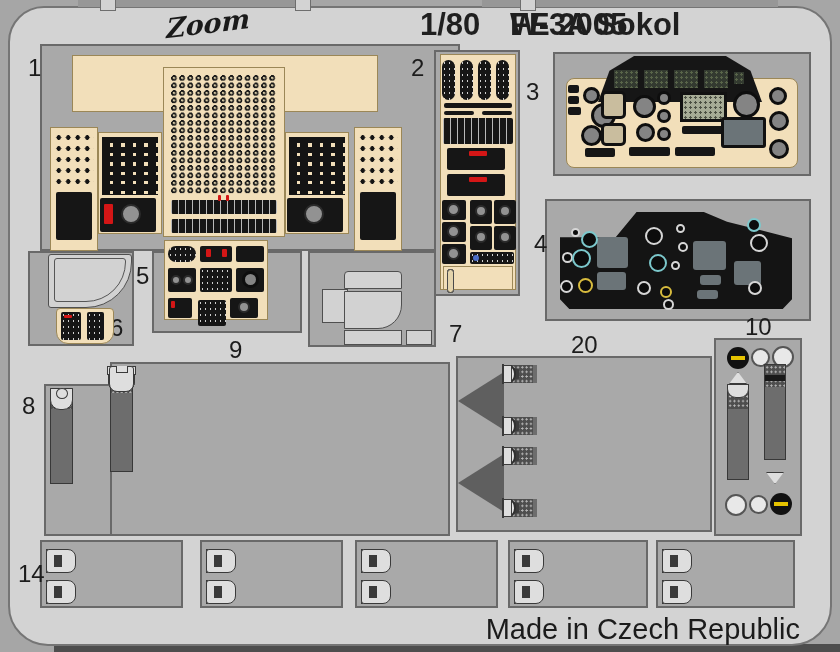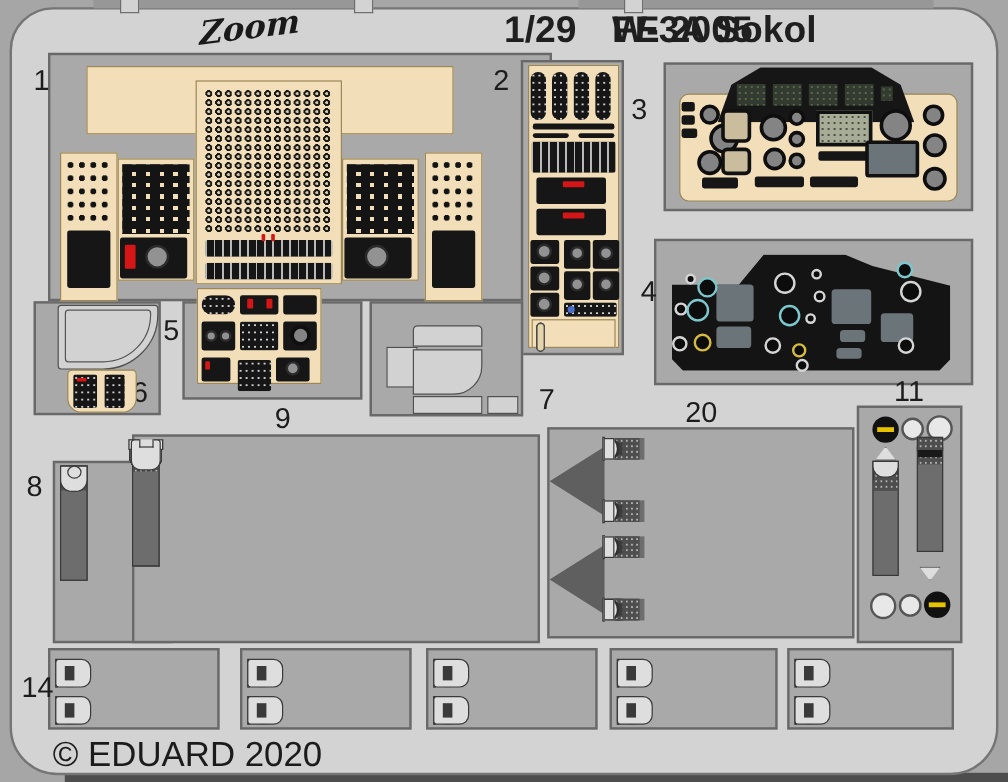--- a/index.html
+++ b/index.html
@@ -119,27 +119,27 @@
 
   <div class="botstrip"></div>
   <div class="fret"></div>
   <div class="edgeseg" style="left:78px;width:222px;"></div>
   <div class="edgeseg" style="left:482px;width:296px;"></div>
   <div class="tab" style="left:100px;"></div>
   <div class="tab" style="left:295px;"></div>
   <div class="tab" style="left:520px;"></div>
 
   <div class="series">Zoom</div>
-  <div class="scale">1/29</div>
+  <div class="scale">1/80</div>
   <div class="codetitle">
     <span>FE 2005</span>
     <span>W-3A Sokol</span>
   </div>
 
-  <div class="copy">© EDUARD 2020</div>
+  <div class="made">Made in Czech Republic</div>
 
   <div class="sec" style="left:40px;top:44px;width:420px;height:207px;"></div>
   <div class="sec" style="left:434px;top:50px;width:86px;height:246px;"></div>
   <div class="sec" style="left:553px;top:52px;width:258px;height:124px;"></div>
   <div class="sec" style="left:545px;top:199px;width:266px;height:122px;"></div>
   <div class="sec" style="left:152px;top:251px;width:150px;height:82px;"></div>
   <div class="sec" style="left:28px;top:251px;width:106px;height:95px;"></div>
   <div class="sec" style="left:308px;top:251px;width:128px;height:96px;"></div>
   <div class="sec" style="left:44px;top:384px;width:100px;height:152px;"></div>
   <div class="sec" style="left:110px;top:362px;width:340px;height:174px;"></div>
@@ -269,21 +269,21 @@
   <div class="lbl" style="left:28px;top:54px;">1</div>
   <div class="lbl" style="left:411px;top:54px;">2</div>
   <div class="lbl" style="left:526px;top:78px;">3</div>
   <div class="lbl" style="left:534px;top:230px;">4</div>
   <div class="lbl" style="left:136px;top:262px;">5</div>
   <div class="lbl" style="left:110px;top:314px;">6</div>
   <div class="lbl" style="left:449px;top:320px;">7</div>
   <div class="lbl" style="left:22px;top:392px;">8</div>
   <div class="lbl" style="left:229px;top:336px;">9</div>
   <div class="lbl" style="left:571px;top:331px;">20</div>
-  <div class="lbl" style="left:745px;top:313px;">11</div>
+  <div class="lbl" style="left:745px;top:313px;">10</div>
   <div class="lbl" style="left:18px;top:560px;">14</div>
 
   <div>
     <div class="tan" style="left:72px;top:55px;width:306px;height:57px;"></div>
     <div class="tan" style="left:50px;top:127px;width:48px;height:124px;"></div>
     <div class="dotrows" style="left:54px;top:132px;width:40px;height:55px;"></div>
     <div class="blk" style="left:56px;top:192px;width:36px;height:48px;"></div>
     <div class="tan" style="left:98px;top:132px;width:64px;height:102px;"></div>
     <div class="pills" style="left:102px;top:137px;width:56px;height:58px;"></div>
     <div class="blk" style="left:100px;top:198px;width:56px;height:34px;"></div>

